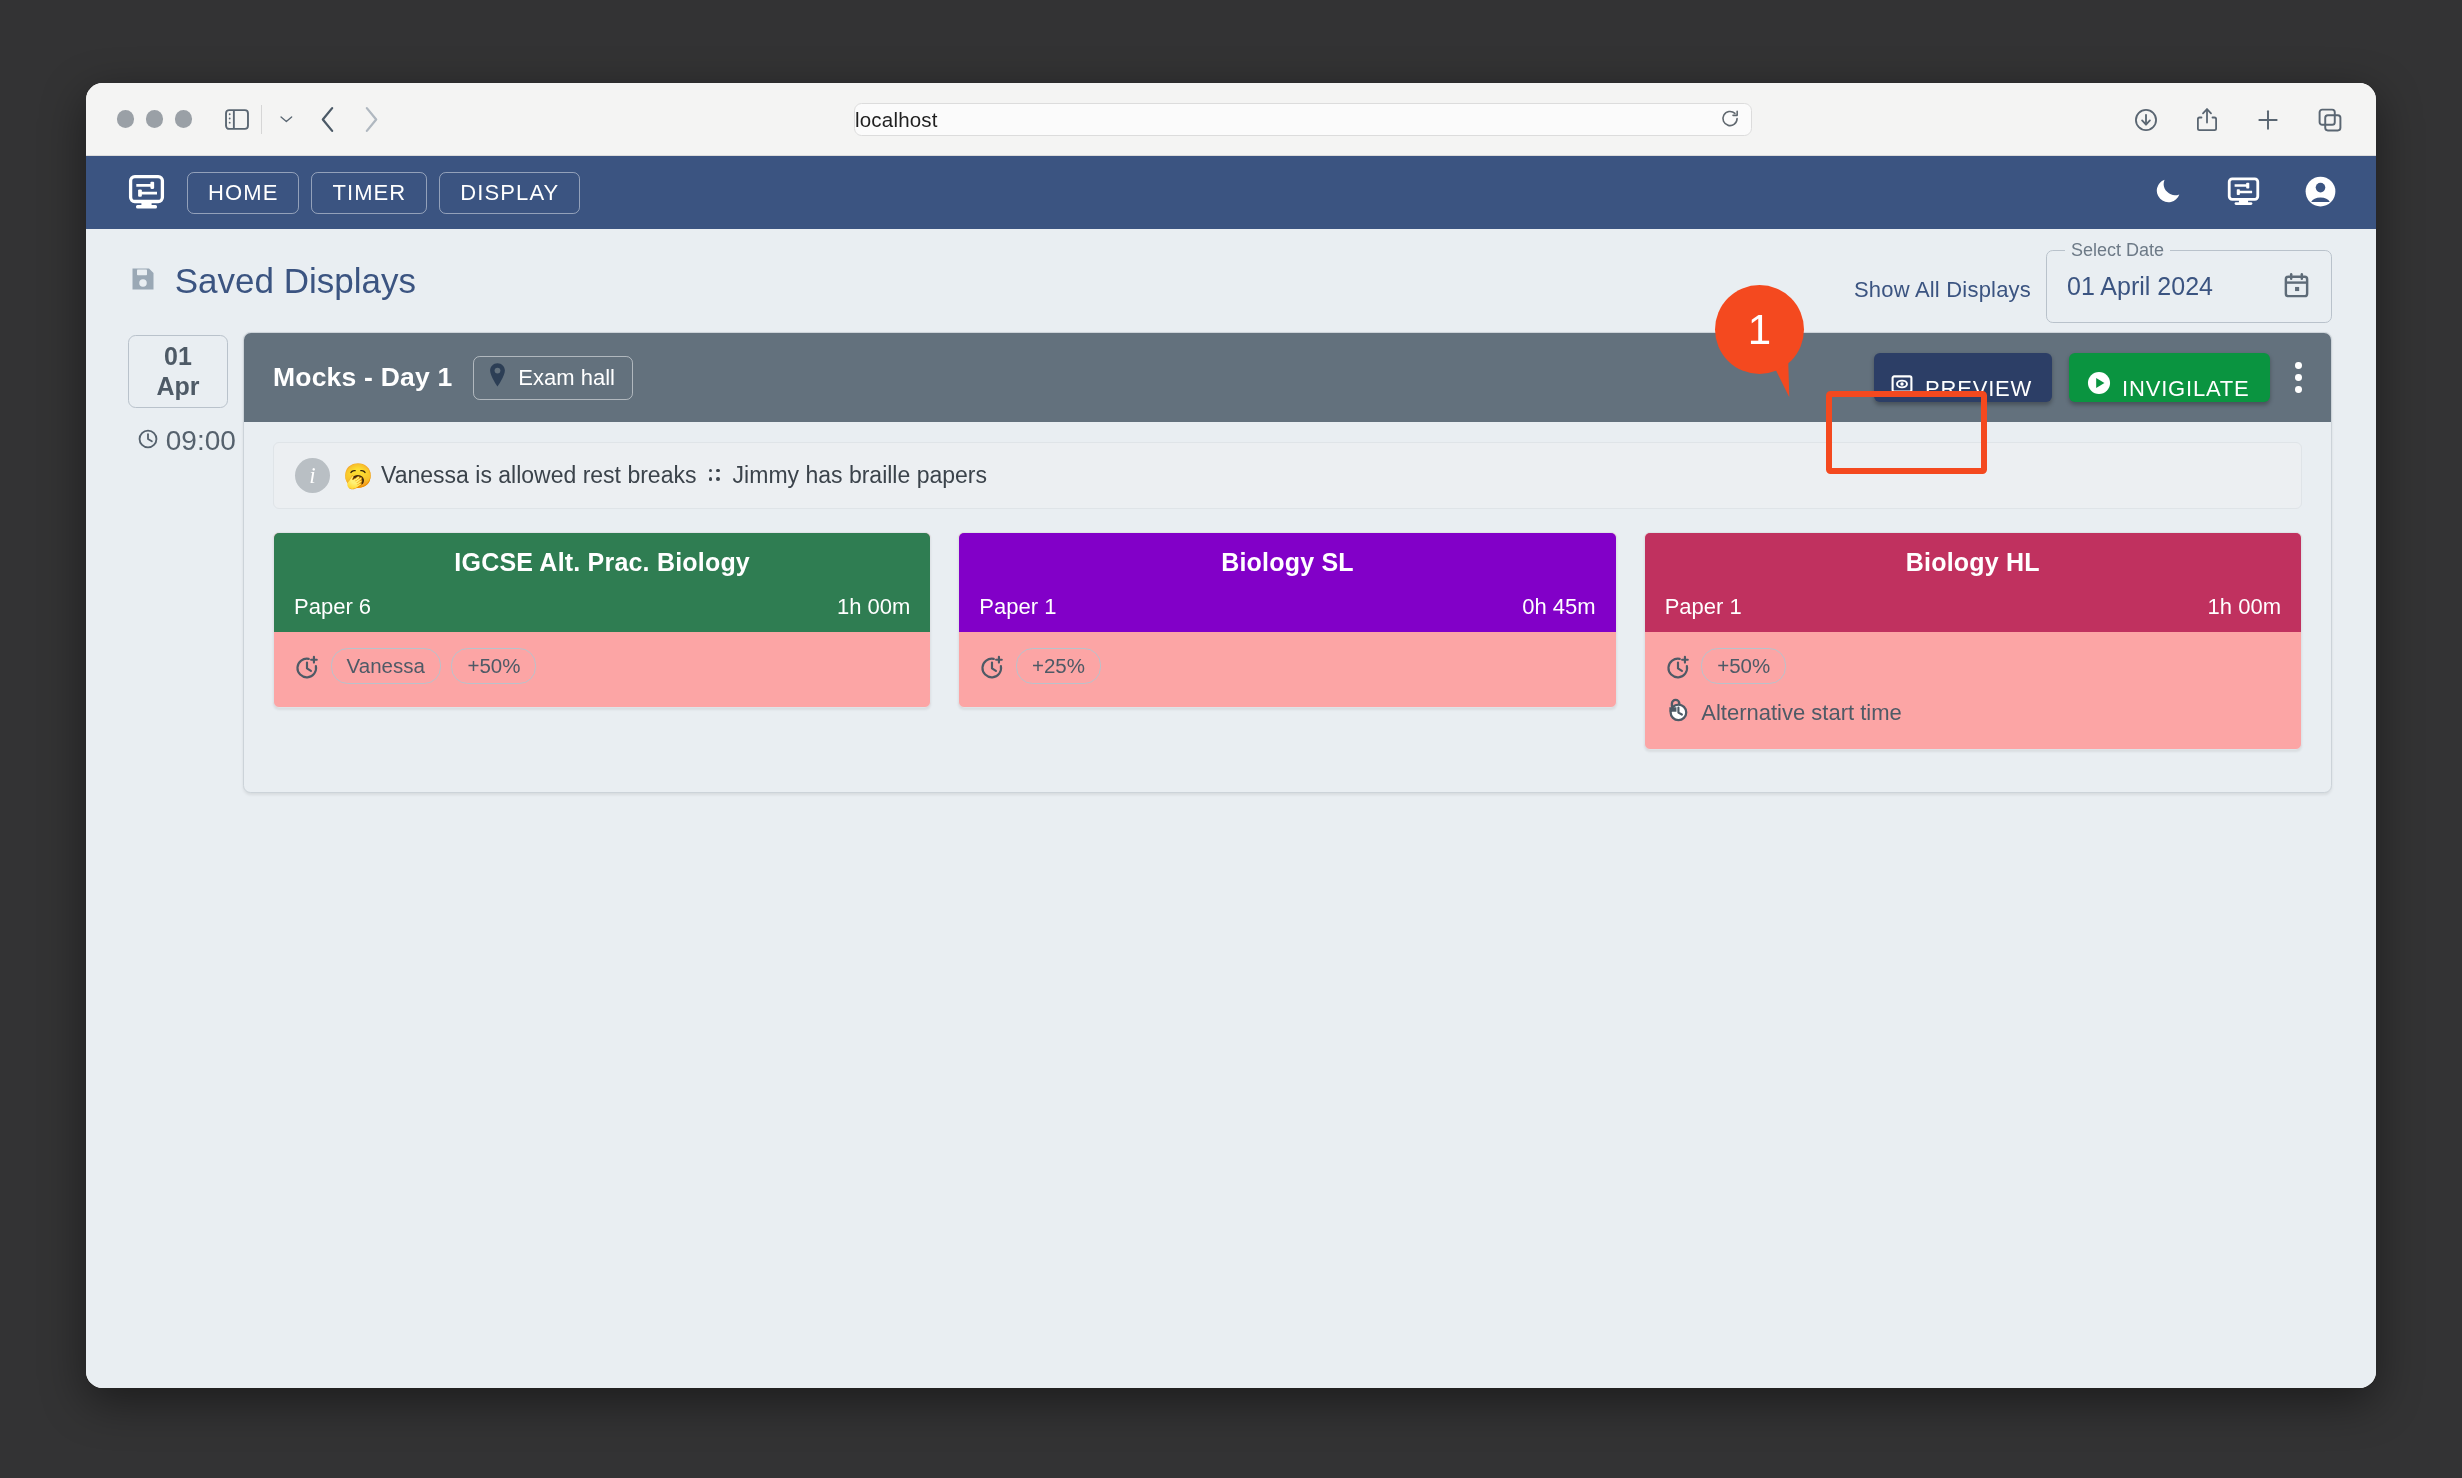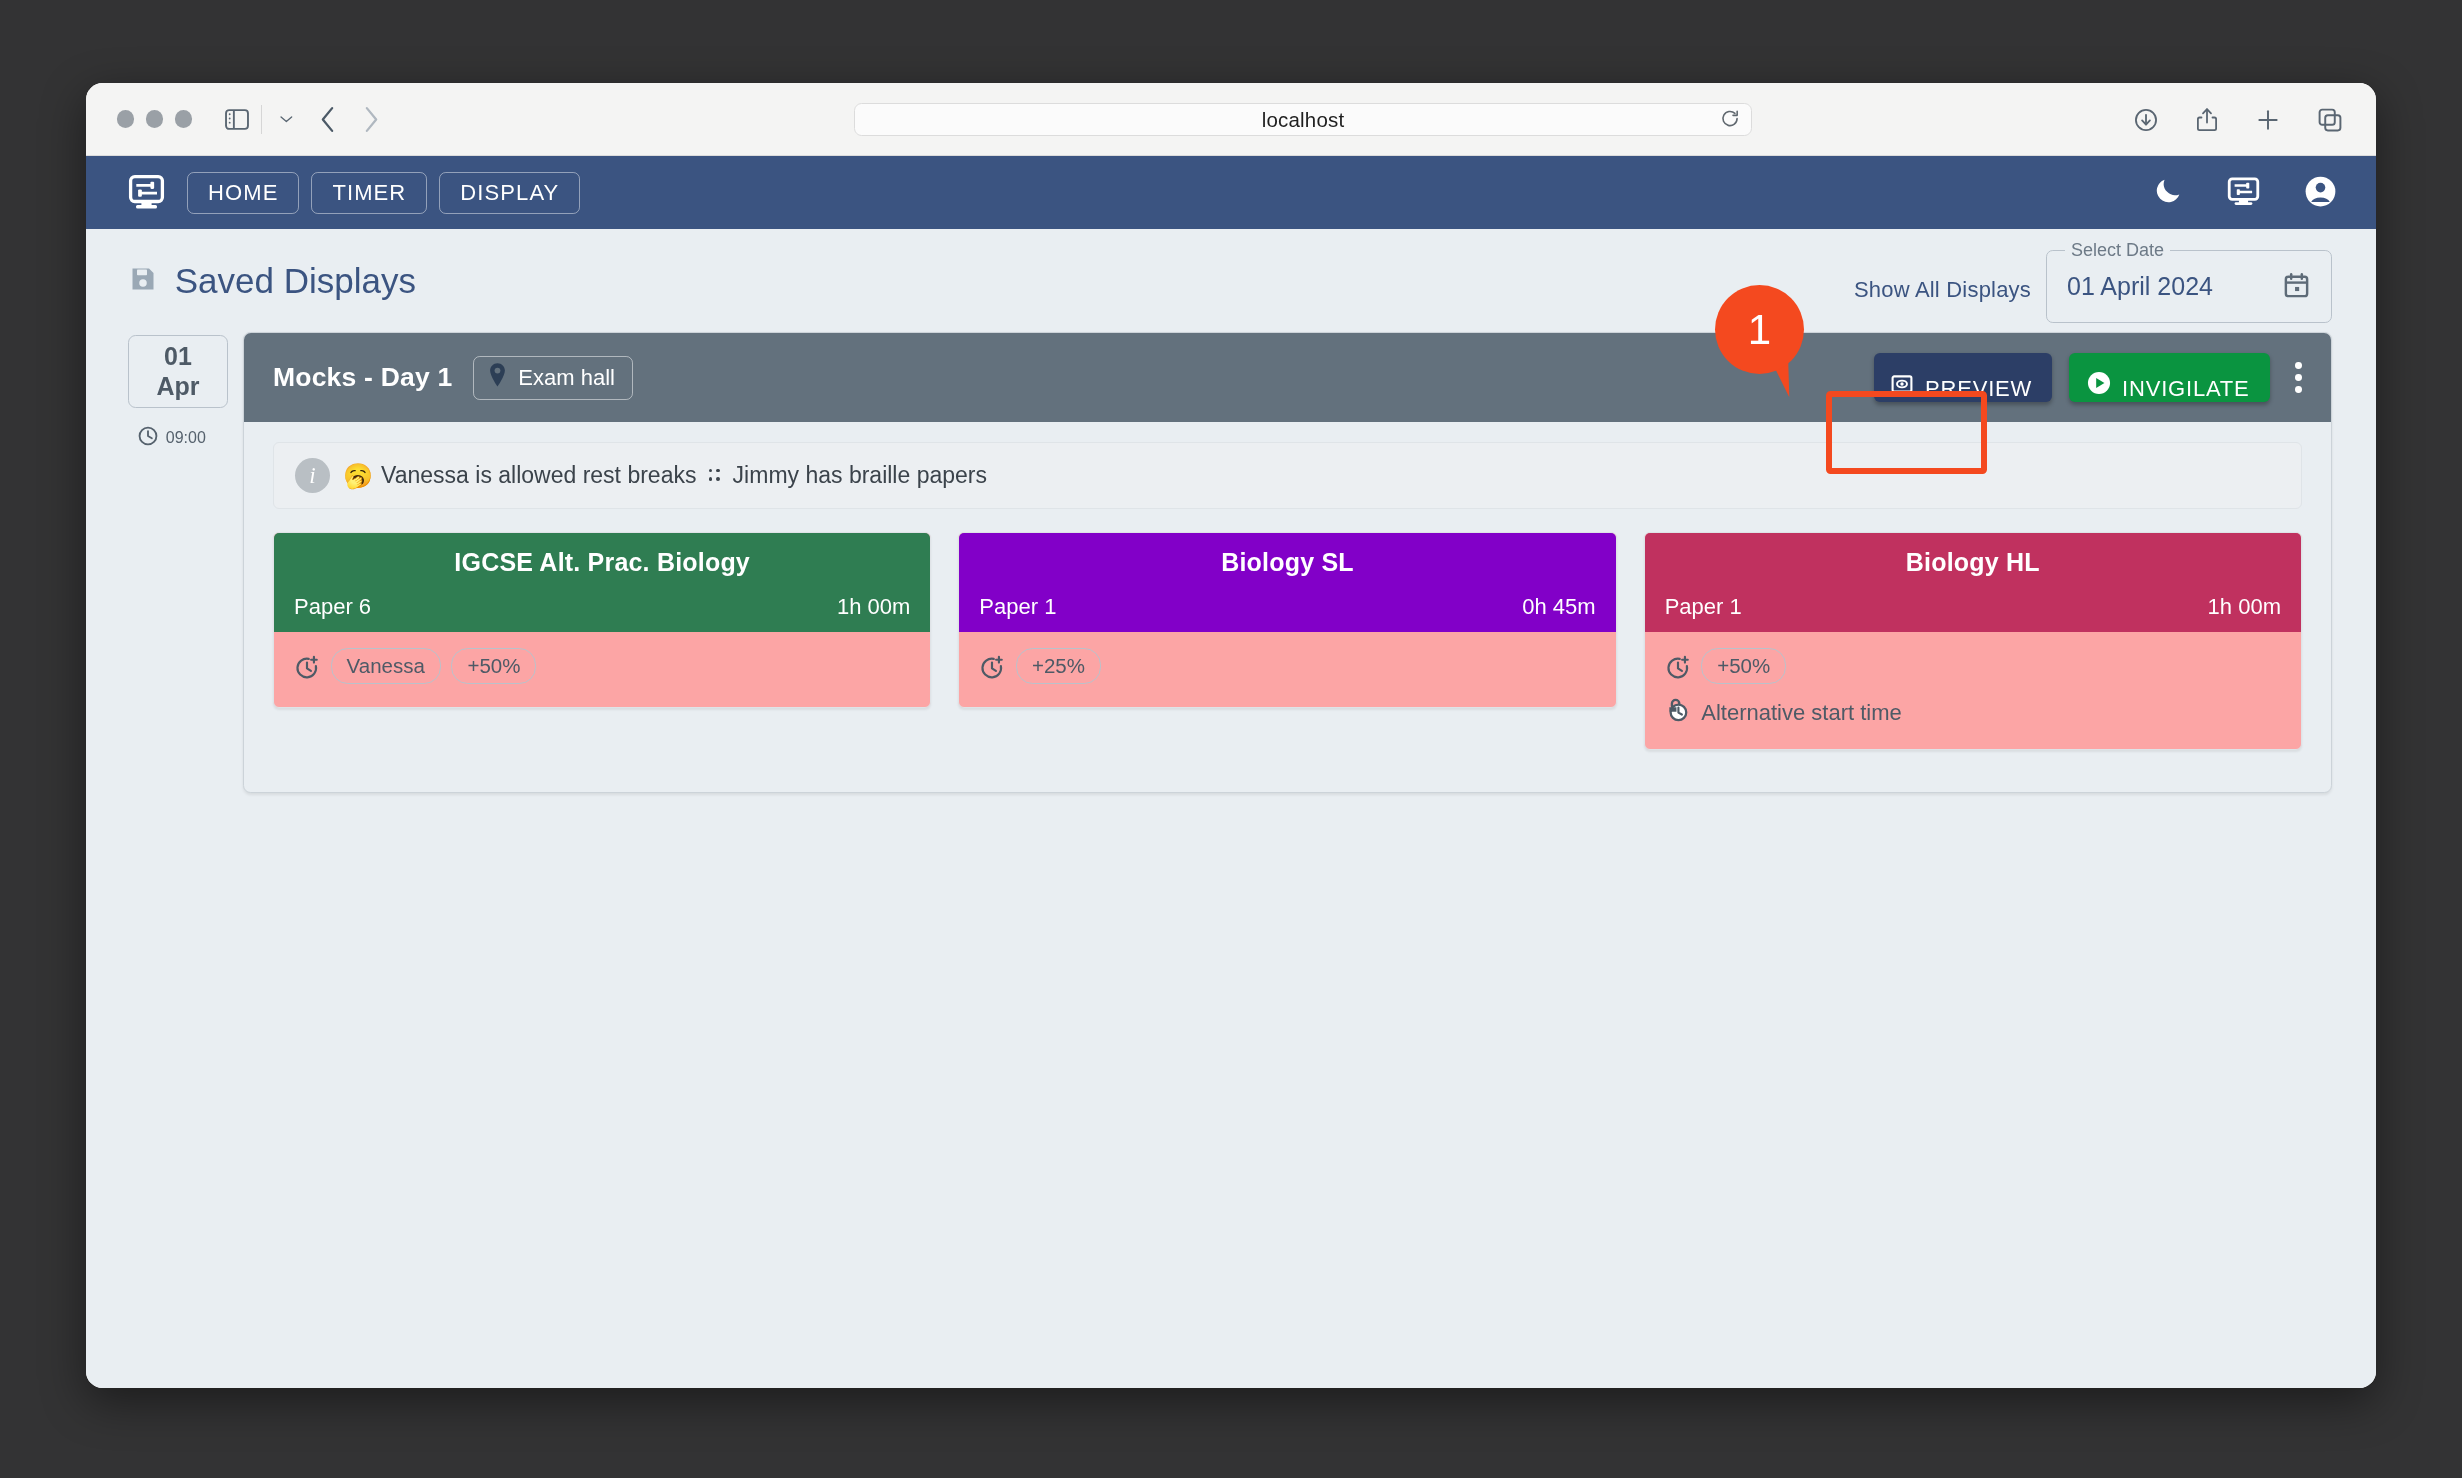--- a/index.html
+++ b/index.html
@@ -44,21 +44,21 @@
   #nav-back-btn { margin-left: 23px; }
   #nav-forward-btn { margin-left: 23px; }
 
   #url-bar {
     position: absolute;
     left: 768px; top: 20px;
     width: 898px; height: 33px;
     background: #fbfbfb;
     border: 0.8px solid #dcdcdc;
     border-radius: 7.6px;
-    display: flex; align-items: center; justify-content: center;
+    display: flex; align-items: center; 
   }
   #url-text {
     font-size: 20.5px; color: #1f1f1f; letter-spacing: 0.2px;
   }
   #url-reload-btn {
     position: absolute; right: 10.6px; top: 50%; transform: translateY(-50%);
     color:#60686f;
   }
 
   #browser-right-icons {
@@ -144,21 +144,21 @@
   #day-column { width: 115px; flex:0 0 115px; padding-top: 3px; }
   #day-chip {
     width: 100px; height: 73px;
     border: 0.8px solid #b9c2cb; border-radius: 7.6px;
     display:flex; flex-direction:column; align-items:center; justify-content:center;
     color: #4e5a66; font-weight: bold; font-size: 25px; line-height: 1.18;
   }
   #day-time-row {
     margin-top: 16.7px;
     display:flex; align-items:center; gap: 6.8px;
-    color:#55616d; font-size: 16px;
+    color:#55616d; font-size: 28px;
     padding-left: 9px;
   }
 
   #display-panel {
     flex: 1;
     border: 0.8px solid #ccd3d9;
     border-radius: 7.6px;
     background: #e9eef2;
     overflow: visible;
     box-shadow: 0 1.5px 3px rgba(0,0,0,.08);

